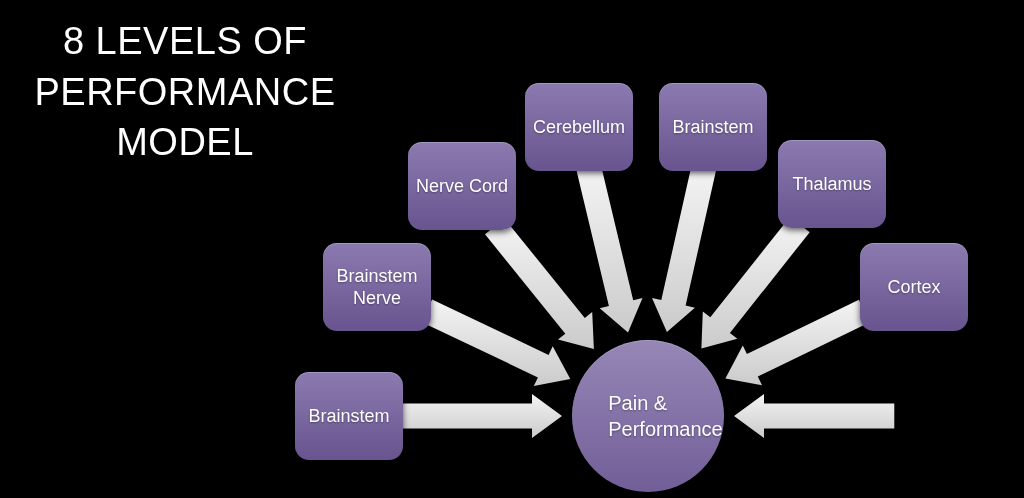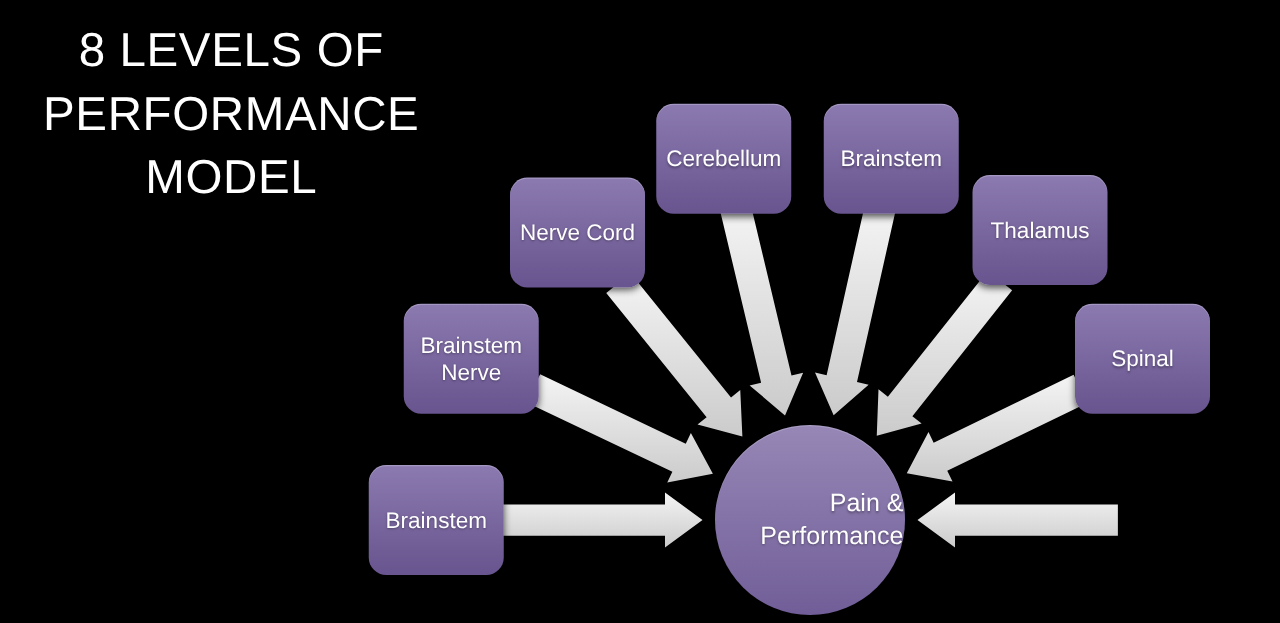--- a/index.html
+++ b/index.html
@@ -63,21 +63,21 @@
     box-shadow: 0 2px 8px rgba(0,0,0,0.6), inset 0 1px 0 rgba(255,255,255,0.18);
     display: flex;
     align-items: center;
     justify-content: center;
     z-index: 2;
   }
   .center-label {
     color: var(--text, #fff);
     font-size: 20px;
     line-height: 1.3;
-    text-align: right;
+    text-align: left;
     white-space: pre-line;
     text-shadow: 0 1px 2px rgba(0,0,0,0.35);
     margin-left: 35px;
   }
 </style>
 </head>
 <body>
 
 <div class="canvas">
 
@@ -118,21 +118,21 @@
 
   <div class="node" style="left:525px; top:83px">
     <span class="node-label">Cerebellum</span>
   </div>
 
   <div class="node" style="left:778px; top:140px">
     <span class="node-label">Thalamus</span>
   </div>
 
   <div class="node" style="left:860px; top:243px">
-    <span class="node-label">Spinal</span>
+    <span class="node-label">Cortex</span>
   </div>
 
 
   <div class="center-circle">
     <span class="center-label">Pain &amp;
 Performance</span>
   </div>
 
 </div>
 

